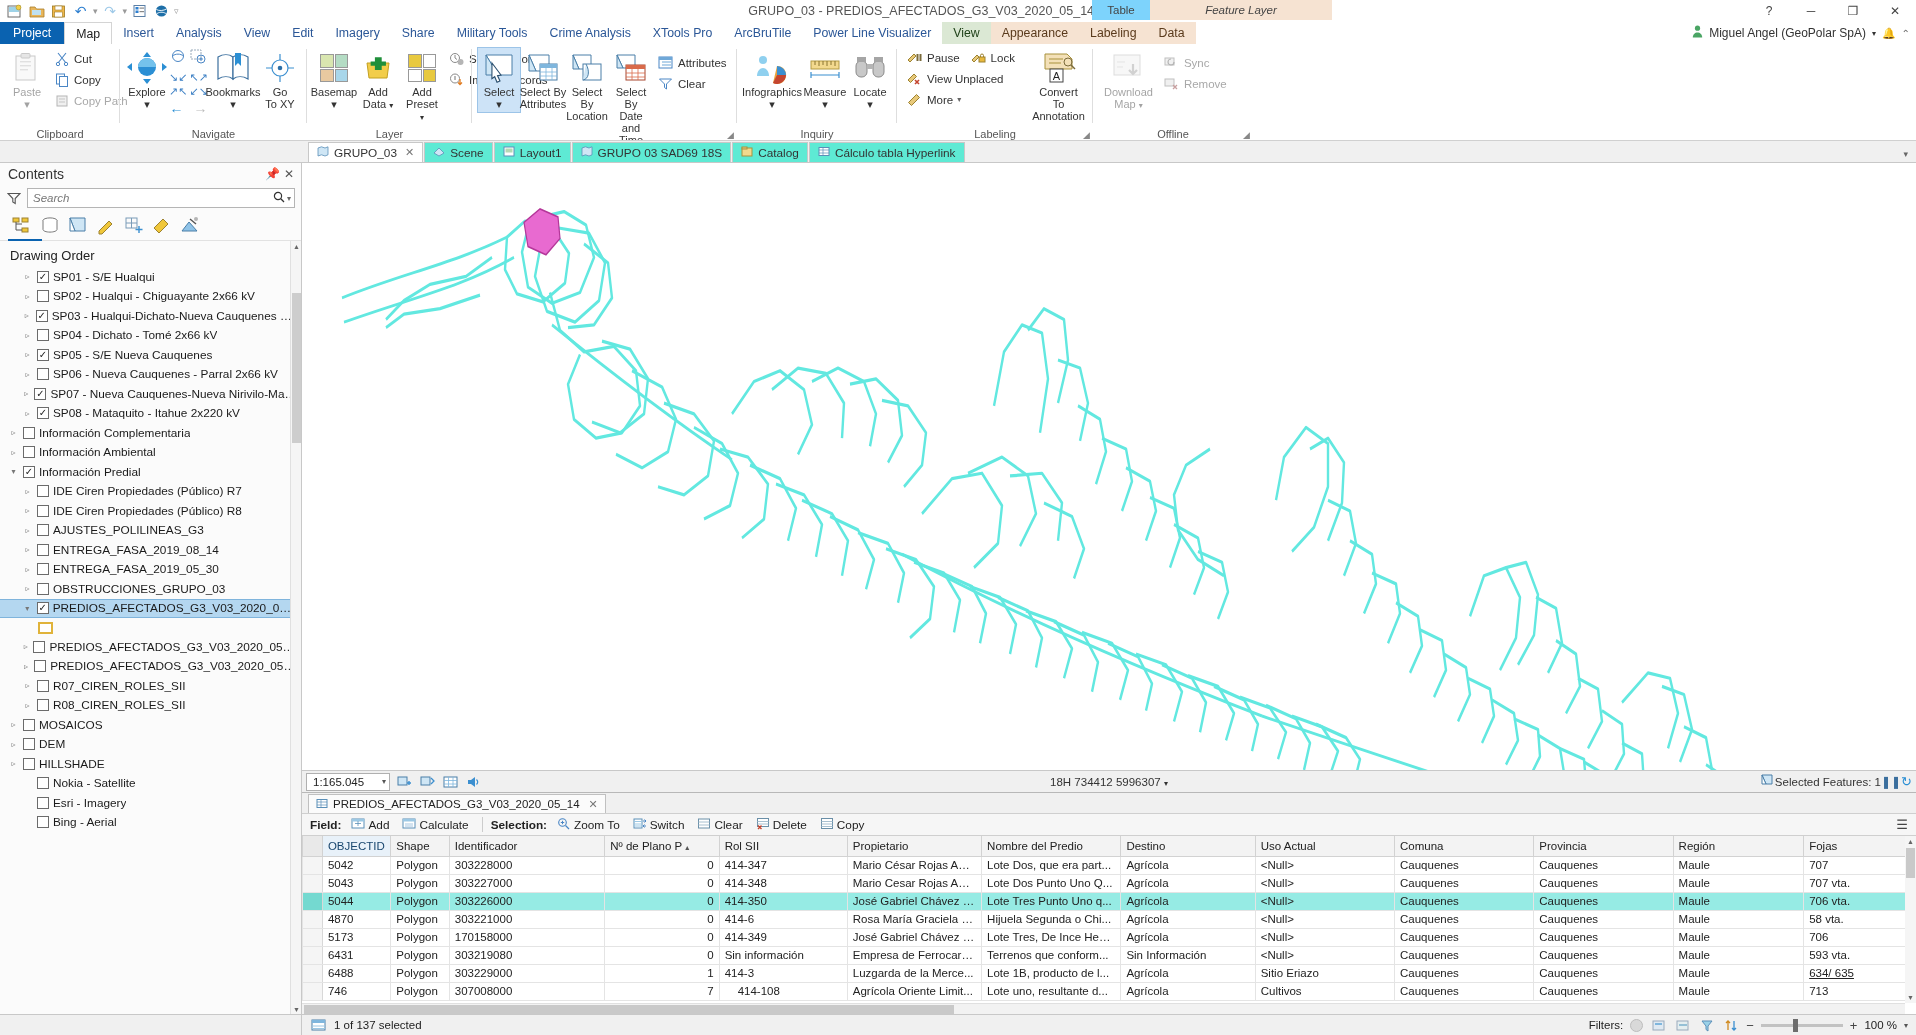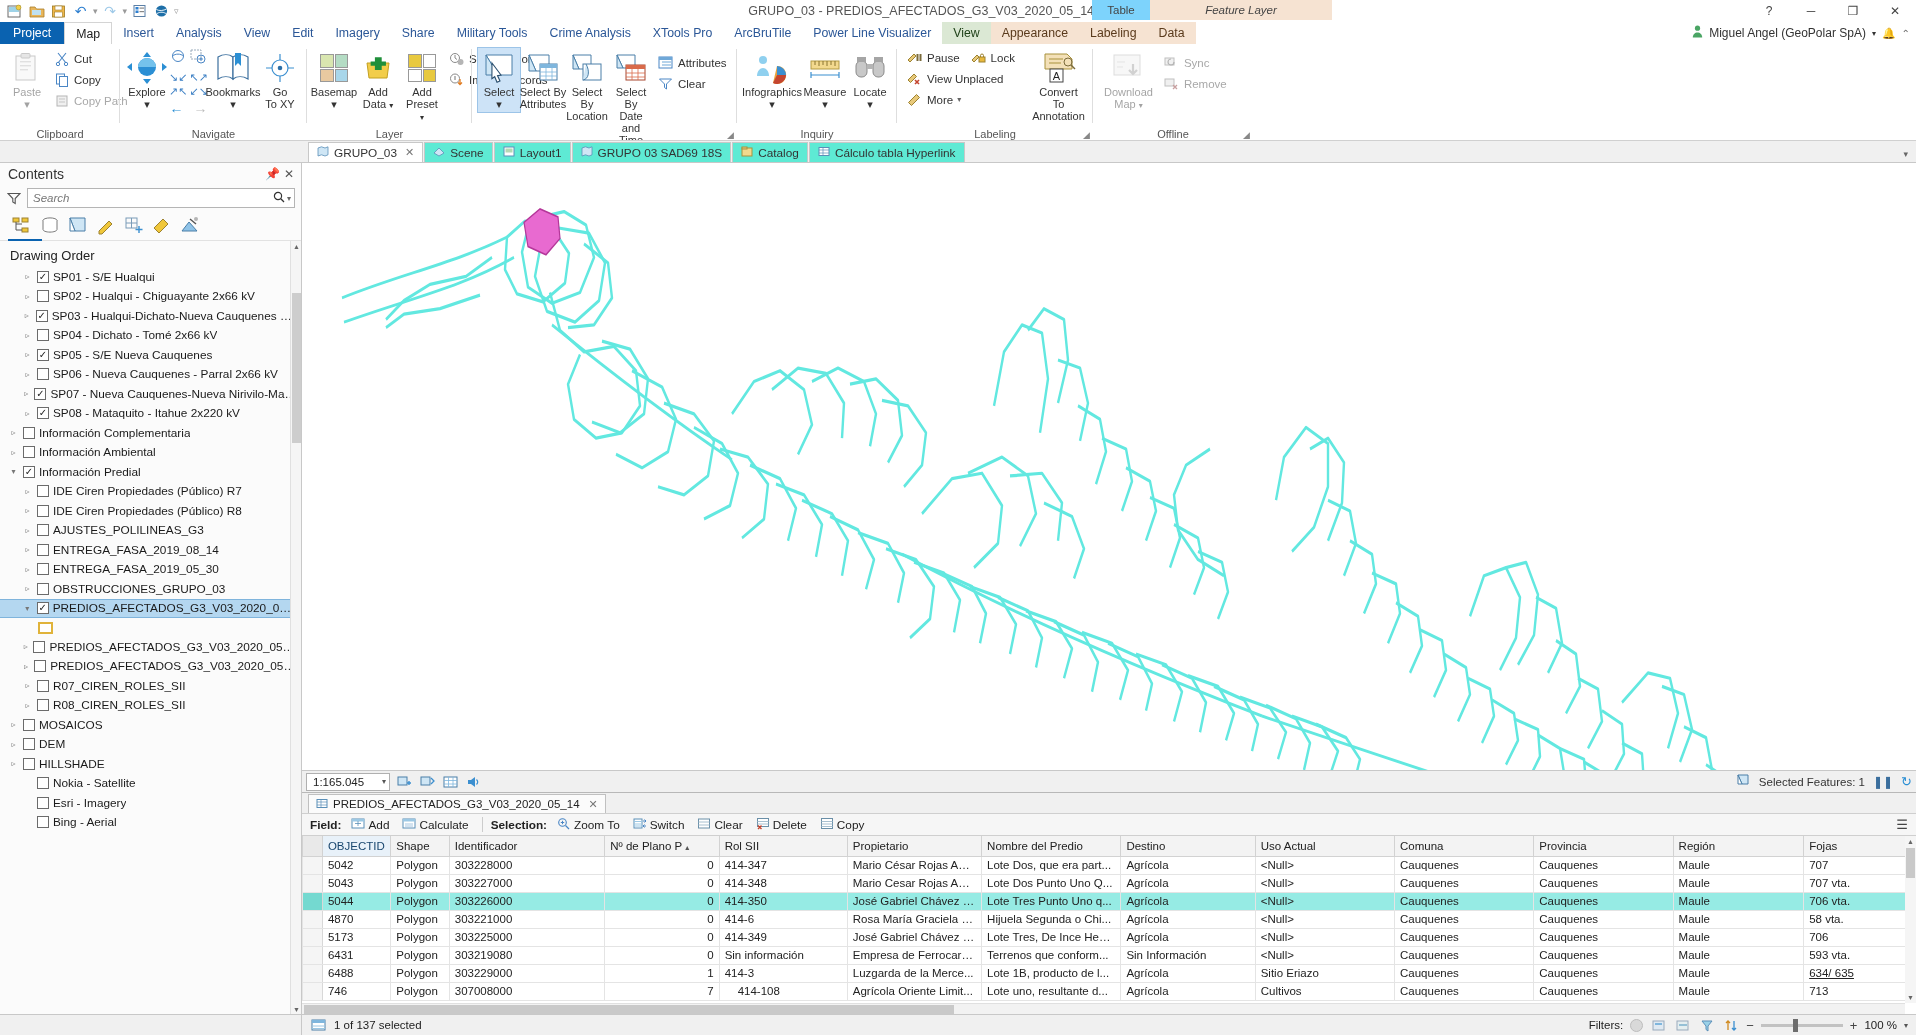--- a/index.html
+++ b/index.html
@@ -179,21 +179,21 @@
     height: 22px; flex: 0 0 22px; background: #f0f0f0; border-top: 1px solid #c8c8c8;
     display: flex; align-items: center; padding: 0 4px; gap: 5px; position: relative;
   }
   .scalebox {
     width: 84px; height: 18px; border: 1px solid #b0b0b0; background: #fff; display: flex;
     align-items: center; justify-content: space-between; padding: 0 3px 0 6px; font-size: 11.5px; color: #222;
   }
   .scalebox .car { font-size: 8px; color: #555; }
   .mapstatus .mi { width: 18px; height: 18px; display: flex; align-items: center; justify-content: center; cursor: default; }
   .coords { position: absolute; left: 0; right: 0; text-align: center; font-size: 11.5px; color: #333; pointer-events: none; }
-  .selinfo { margin-left: auto; display: flex; align-items: center; gap: 8px; font-size: 11.5px; color: #333; }
+  .selinfo { margin-left: auto; display: flex; align-items: center; font-size: 11.5px; color: #333; }
 
   
   .attrpanel {
     height: 243px; flex: 0 0 243px; background: #f0f0f0; border-top: 1px solid #b8b8b8;
     display: flex; flex-direction: column; min-height: 0;
   }
   .attr-tabrow { height: 20px; display: flex; align-items: flex-end; padding-left: 6px; }
   .attr-tab {
     height: 19px; display: flex; align-items: center; gap: 5px; padding: 0 7px;
     background: #fbfbfb; border: 1px solid #c0c0c0; border-bottom: none; font-size: 11.5px; color: #222;
@@ -1135,20 +1135,24 @@
               <rect x="1" y="2" width="13" height="10" fill="#fff" stroke="#4a7fa8"></rect>
               <path d="M1 5.5h13M1 9h13M5.5 2v10M10 2v10" stroke="#7fb6dd" stroke-width=".8"></path>
             </svg>
         </div>
         <div class="mi">
           <svg width="15" height="14" viewBox="0 0 15 14">
               <path d="M2 5h3l4-3v10l-4-3H2z" fill="#3b8fd0"></path>
               <path d="M10.5 4.5c1.6 1.6 1.6 3.4 0 5" fill="none" stroke="#3b8fd0" stroke-width="1.2"></path>
             </svg>
         </div>
+        <div class="coords">
+          <span>18H 734412 5996307</span>
+          <span style="font-size:8px;">▾</span>
+        </div>
         <div class="selinfo">
           <span>
             <svg width="14" height="13" viewBox="0 0 14 13">
                 <path d="M1 1h10v9H5z" fill="#cfe6f5" stroke="#4a7fa8"></path>
                 <path d="M5 10L1 1v9z" fill="#fff" stroke="#4a7fa8"></path>
               </svg>
           </span>
           <span>Selected Features: 1</span>
           <span style="color:#3b6f9e;font-size:12px;">❚❚</span>
           <span style="color:#2b8fd4;font-size:13px;">↻</span>
@@ -1312,21 +1316,21 @@
                   <td style="width: 112px;">&lt;Null&gt;</td>
                   <td style="width: 112px;">Cauquenes</td>
                   <td style="width: 112px;">Cauquenes</td>
                   <td style="width: 105px;">Maule</td>
                   <td style="width: 85px;">58 vta.</td>
                 </tr>
                 <tr>
                   <td class="rowhdr"></td>
                   <td style="width: 55px;">5173</td>
                   <td style="width: 47px;">Polygon</td>
-                  <td style="width: 125px;">303225000</td>
+                  <td style="width: 125px;">170158000</td>
                   <td class="num" style="width: 92px;">0</td>
                   <td style="width: 103px;">414-349</td>
                   <td style="width: 108px;">José Gabriel Chávez Cá...</td>
                   <td style="width: 112px;">Lote Tres, De Ince Hect...</td>
                   <td style="width: 108px;">Agrícola</td>
                   <td style="width: 112px;">&lt;Null&gt;</td>
                   <td style="width: 112px;">Cauquenes</td>
                   <td style="width: 112px;">Cauquenes</td>
                   <td style="width: 105px;">Maule</td>
                   <td style="width: 85px;">706</td>

